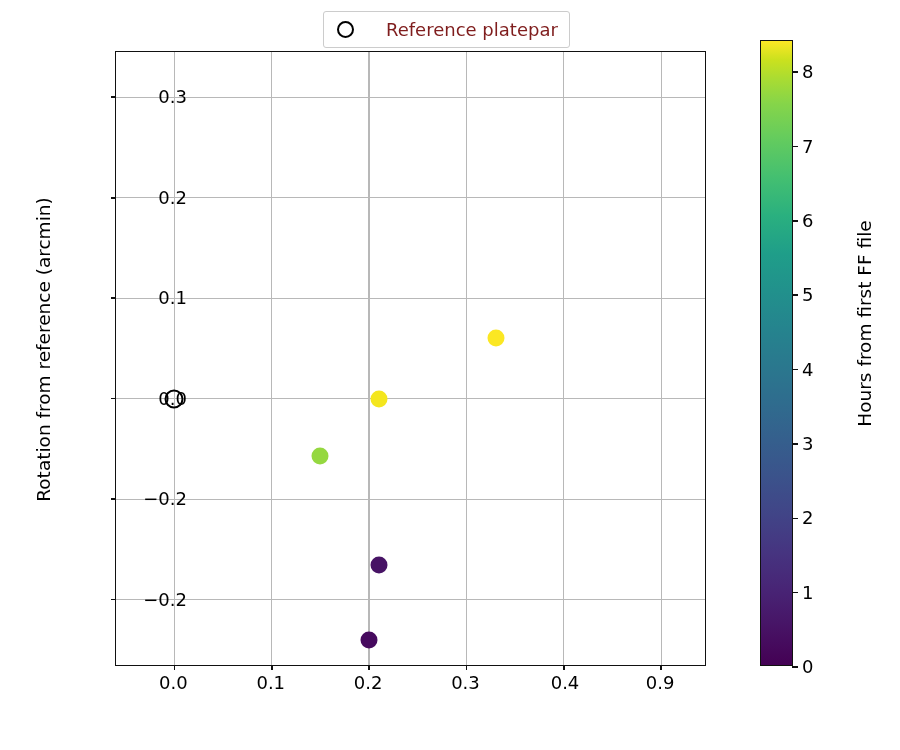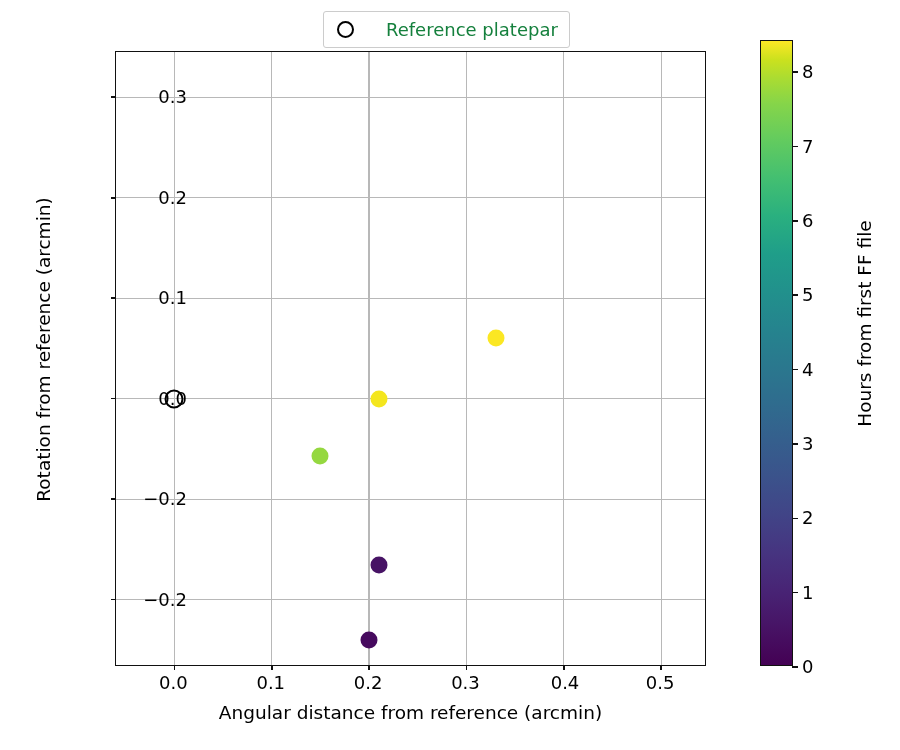--- a/index.html
+++ b/index.html
@@ -164,21 +164,21 @@
     height: 17px;
     border-radius: 50%;
     border: 2.1px solid #000000;
     background: transparent;
     box-sizing: border-box;
     flex: none;
   }
   #legend-label {
     margin-left: 32px;
     font-size: 18px;
-    color: #15803d;
+    color: #7f1d1d;
     white-space: nowrap;
   }
 
   
   #colorbar-wrap {
     position: absolute;
     left: 760px;
     top: 40px;
     width: 33px;
     height: 626px;
@@ -262,30 +262,29 @@
       <div class="tick-y" style="top: 144.913px;"></div>
       <div class="tick-y" style="top: 44.4213px;"></div>
     </div>
 
   <div id="tick-layer">
       <div class="ticklabel-x" style="left: 173.413px;">0.0</div>
       <div class="ticklabel-x" style="left: 270.769px;">0.1</div>
       <div class="ticklabel-x" style="left: 368.124px;">0.2</div>
       <div class="ticklabel-x" style="left: 465.479px;">0.3</div>
       <div class="ticklabel-x" style="left: 565px;">0.4</div>
-      <div class="ticklabel-x" style="left: 660.19px;">0.5</div>
+      <div class="ticklabel-x" style="left: 660.19px;">0.9</div>
       <div class="ticklabel-y" style="top: 598.68px;">−0.2</div>
       <div class="ticklabel-y" style="top: 498.189px;">−0.2</div>
       <div class="ticklabel-y" style="top: 397.697px;">0.0</div>
       <div class="ticklabel-y" style="top: 297.205px;">0.1</div>
       <div class="ticklabel-y" style="top: 196.713px;">0.2</div>
       <div class="ticklabel-y" style="top: 96.2213px;">0.3</div>
     </div>
 
-  <div id="xlabel">Angular distance from reference (arcmin)</div>
   <div id="ylabel">Rotation from reference (arcmin)</div>
 
   <div id="legend">
     <span id="legend-marker"></span>
     <span id="legend-label">Reference platepar</span>
   </div>
 
   <div id="colorbar-wrap">
     <div id="colorbar-gradient">
         <div class="cb-tick" style="top: 625.2px;"></div>

